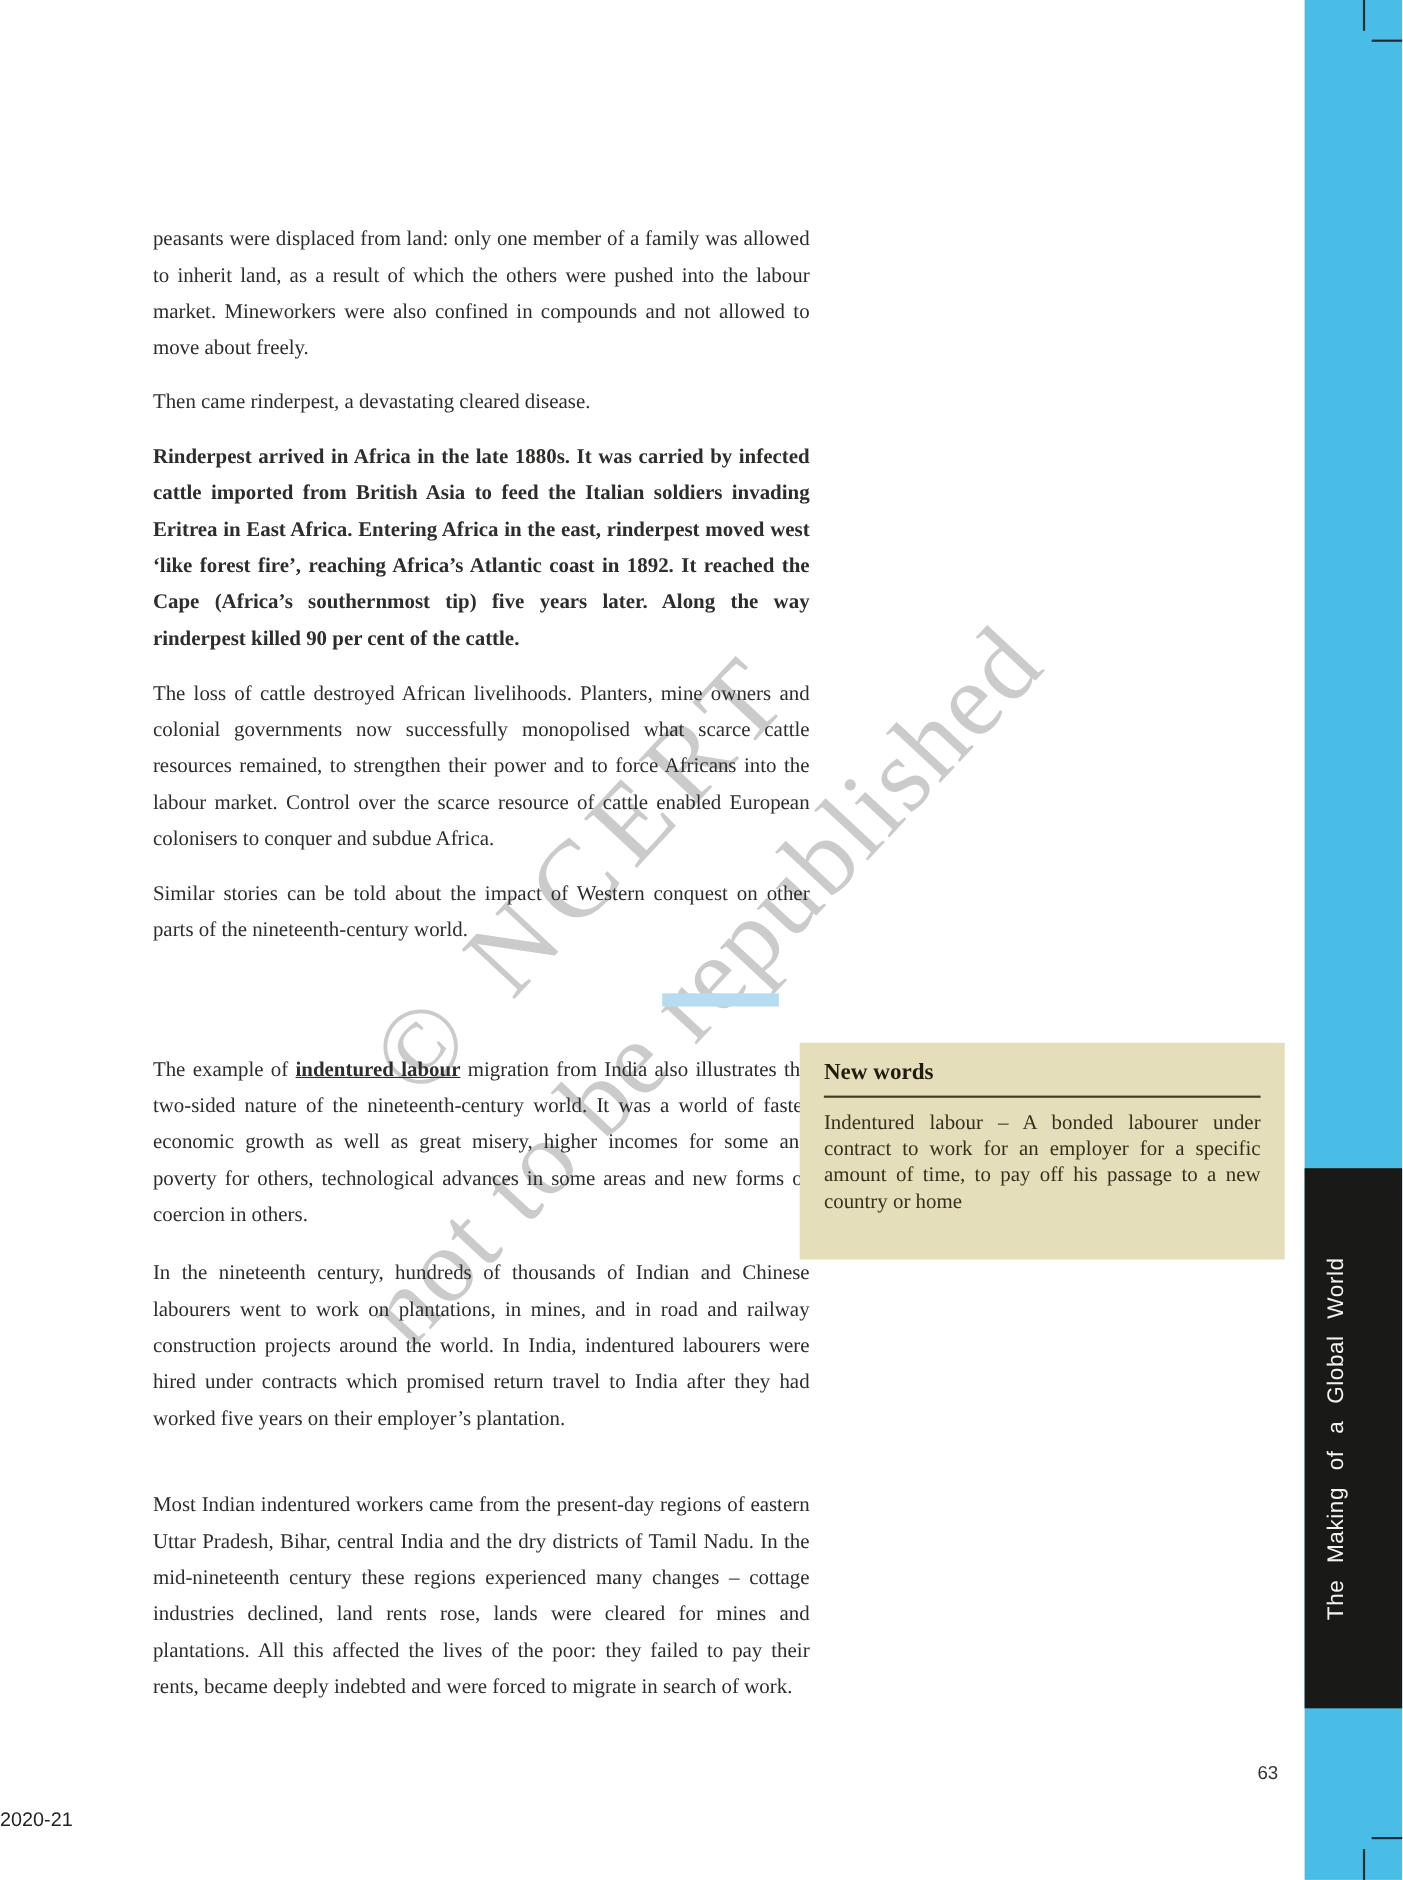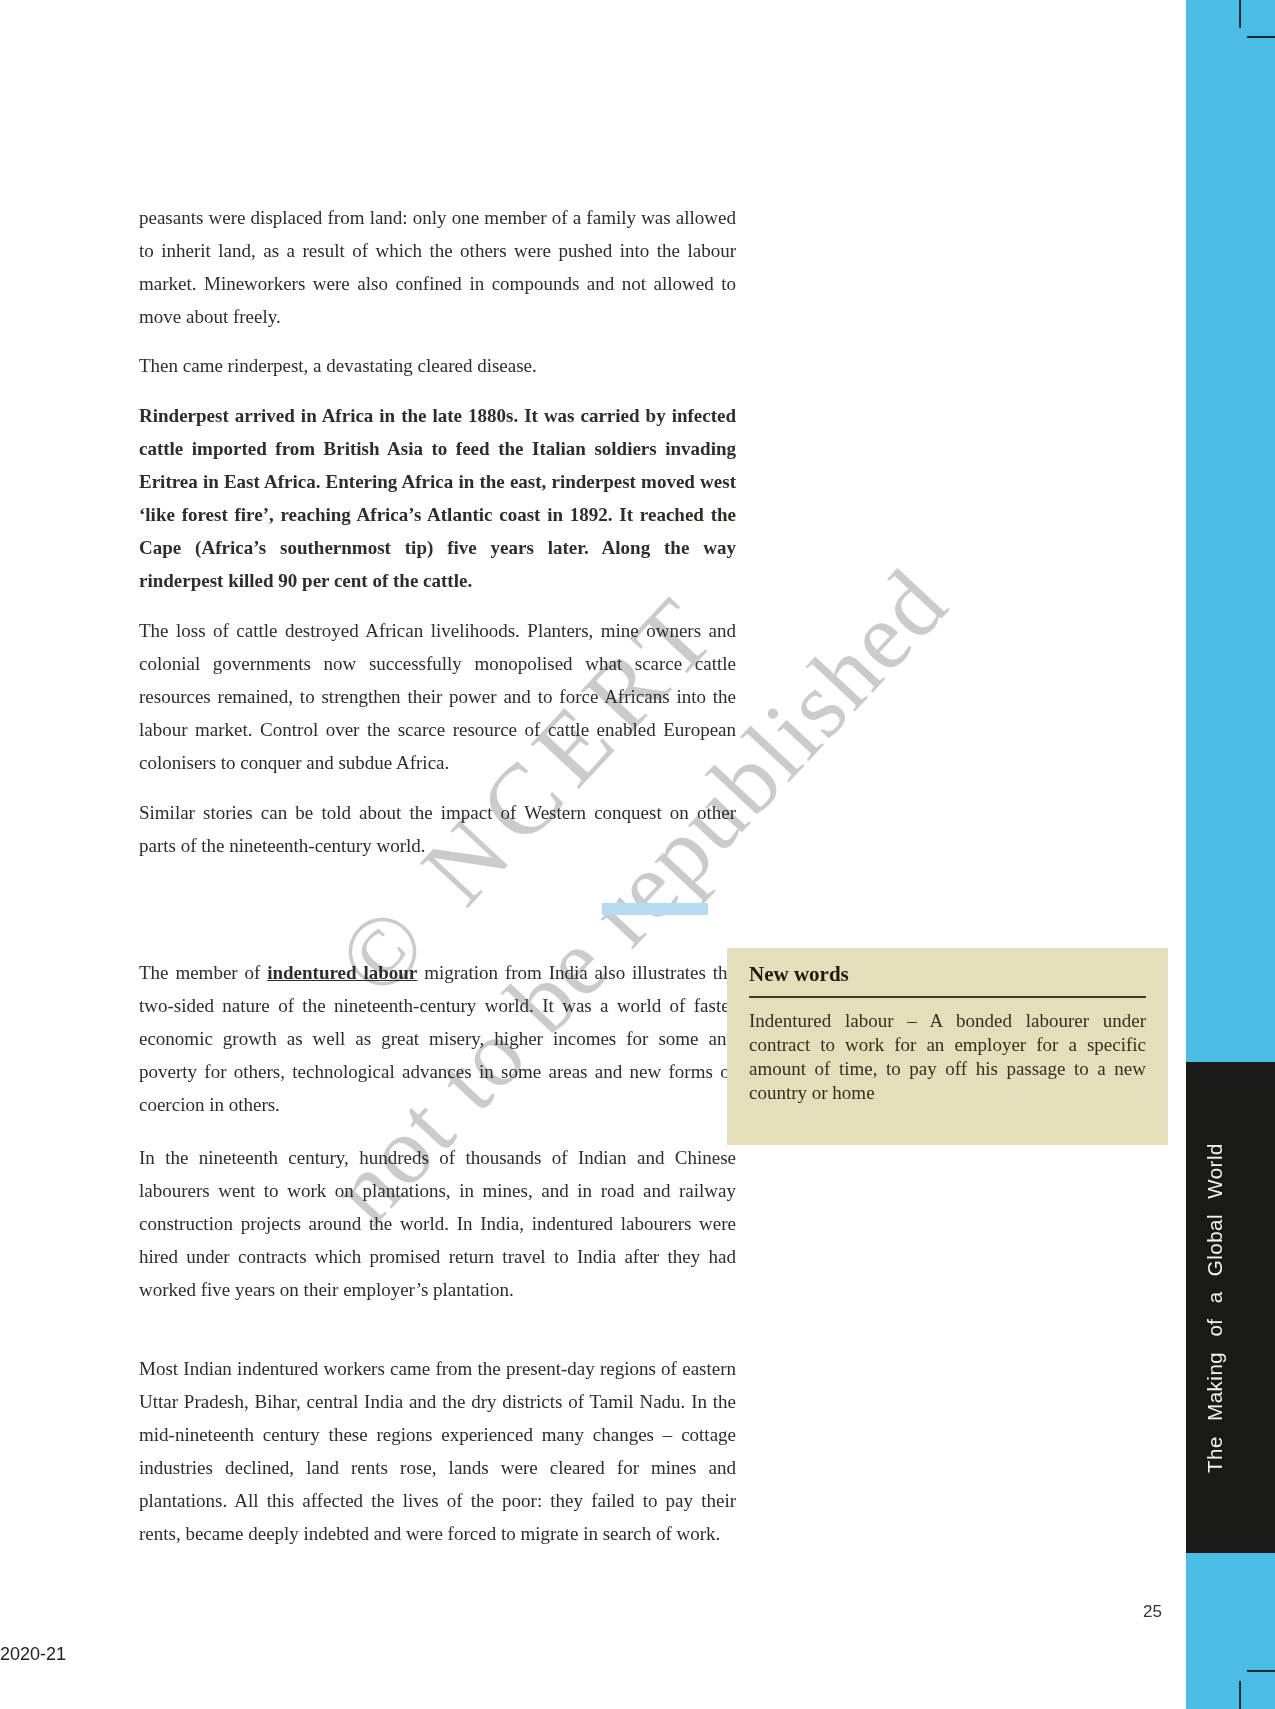--- a/index.html
+++ b/index.html
@@ -167,36 +167,36 @@
   </div>
 
   <p class="body-para p1">peasants were displaced from land: only one member of a family was allowed to inherit land, as a result of which the others were pushed into the labour market. Mineworkers were also confined in compounds and not allowed to move about freely.</p>
   <p class="body-para p2">Then came rinderpest, a devastating cleared disease.</p>
   <p class="body-para p3">Rinderpest arrived in Africa in the late 1880s. It was carried by infected cattle imported from British Asia to feed the Italian soldiers invading Eritrea in East Africa. Entering Africa in the east, rinderpest moved west ‘like forest fire’, reaching Africa’s Atlantic coast in 1892. It reached the Cape (Africa’s southernmost tip) five years later. Along the way rinderpest killed 90 per cent of the cattle.</p>
   <p class="body-para p4">The loss of cattle destroyed African livelihoods. Planters, mine owners and colonial governments now successfully monopolised what scarce cattle resources remained, to strengthen their power and to force Africans into the labour market. Control over the scarce resource of cattle enabled European colonisers to conquer and subdue Africa.</p>
   <p class="body-para p5">Similar stories can be told about the impact of Western conquest on other parts of the nineteenth-century world.</p>
 
   <div class="heading-bar"></div>
 
-  <p class="body-para p6"><span>The member of </span><span class="bold-term">indentured labour</span><span> migration from India also illustrates the two-sided nature of the nineteenth-century world. It was a world of faster economic growth as well as great misery, higher incomes for some and poverty for others, technological advances in some areas and new forms of coercion in others.</span></p>
+  <p class="body-para p6"><span>The example of </span><span class="bold-term">indentured labour</span><span> migration from India also illustrates the two-sided nature of the nineteenth-century world. It was a world of faster economic growth as well as great misery, higher incomes for some and poverty for others, technological advances in some areas and new forms of coercion in others.</span></p>
 
   <p class="body-para p7">In the nineteenth century, hundreds of thousands of Indian and Chinese labourers went to work on plantations, in mines, and in road and railway construction projects around the world. In India, indentured labourers were hired under contracts which promised return travel to India after they had worked five years on their employer’s plantation.</p>
   <p class="body-para p8">Most Indian indentured workers came from the present-day regions of eastern Uttar Pradesh, Bihar, central India and the dry districts of Tamil Nadu. In the mid-nineteenth century these regions experienced many changes – cottage industries declined, land rents rose, lands were cleared for mines and plantations. All this affected the lives of the poor: they failed to pay their rents, became deeply indebted and were forced to migrate in search of work.</p>
 
   <aside class="new-words">
     <h3 class="nw-title">New words</h3>
     <p class="nw-def">Indentured labour – A bonded labourer under contract to work for an employer for a specific amount of time, to pay off his passage to a new country or home</p>
   </aside>
 
   <div class="sidebar-strip"></div>
   <div class="sidebar-panel">
     <span class="vertical-title">The Making of a Global World</span>
   </div>
 
   <div class="crop crop-tr-v"></div>
   <div class="crop crop-tr-h"></div>
   <div class="crop crop-br-h"></div>
   <div class="crop crop-br-v"></div>
 
-  <div class="page-number">25</div>
+  <div class="page-number">63</div>
   <div class="edition">2020-21</div>
 
 </div>
 
 </body></html>

